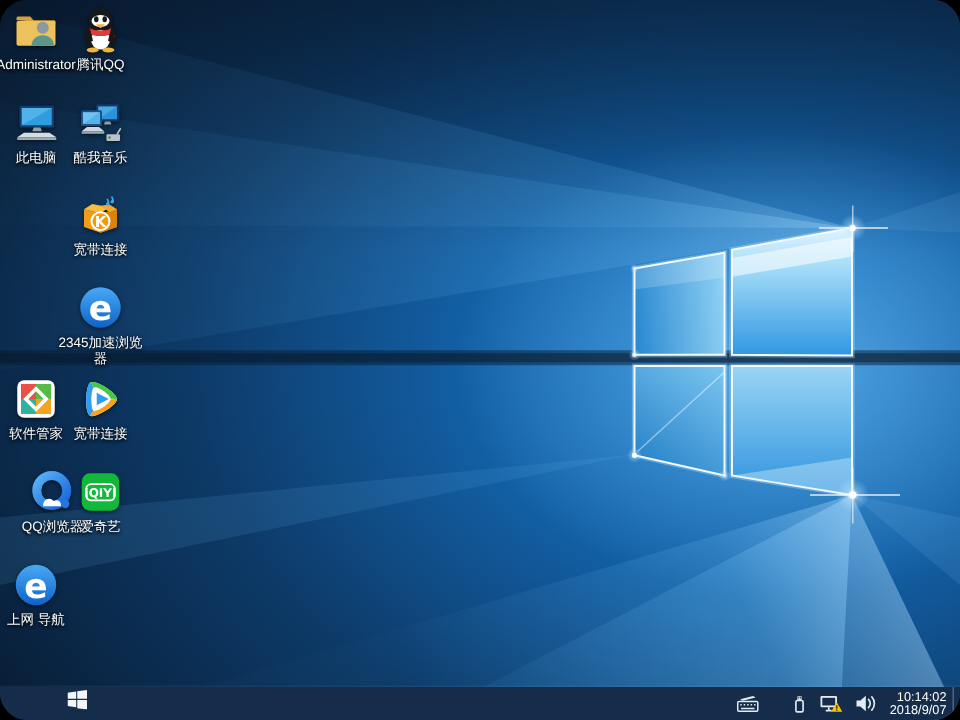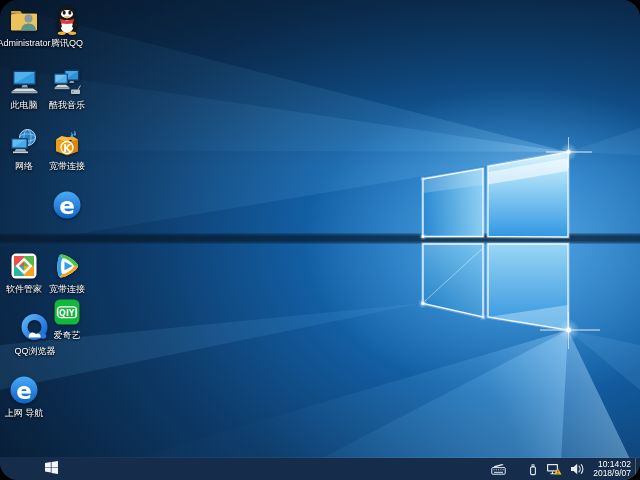--- a/index.html
+++ b/index.html
@@ -150,36 +150,20 @@
             <rect x="5" y="4.5" width="23" height="14.5" rx="1" fill="#123f70"></rect>
             <rect x="6.5" y="6" width="20" height="11.5" fill="#2f9ce0"></rect>
             <path d="M6.5 6h20L6.5 17.5z" fill="#6cc4f0" opacity="0.55"></path>
             <path d="M14.5 19h4.5l1 2.5h-6.5z" fill="#8fa0ac"></path>
             <path d="M3.5 25.5l4.5-3h17l4.5 3z" fill="#d4dde3"></path>
             <path d="M3.5 25.5h26v1.8H3.5z" fill="#9fabb4"></path>
           </svg>
         </div>
       <div class="lbl">此电脑</div>
     </div>
-      <div class="dicon" style="left: 3px; top: 127.2px;">
-      <div class="art">
-          <svg viewBox="0 0 32 32">
-            <circle cx="19.5" cy="10.5" r="8" fill="#2a7fc2"></circle>
-            <ellipse cx="19.5" cy="10.5" rx="3.6" ry="8" fill="none" stroke="#9fd4f2" stroke-width="0.9" opacity="0.8"></ellipse>
-            <ellipse cx="19.5" cy="10.5" rx="8" ry="3.6" fill="none" stroke="#9fd4f2" stroke-width="0.9" opacity="0.8"></ellipse>
-            <circle cx="19.5" cy="10.5" r="8" fill="none" stroke="#bfe2f6" stroke-width="0.9"></circle>
-            <rect x="3" y="11" width="17" height="11" rx="1" fill="#123f70"></rect>
-            <rect x="4.5" y="12.5" width="14" height="8" fill="#45aae8"></rect>
-            <path d="M4.5 12.5h14L4.5 20.5z" fill="#7ecdf4" opacity="0.5"></path>
-            <path d="M8 22h9l1.5 2.5h-12z" fill="#9fabb4"></path>
-            <rect x="5" y="24.5" width="15" height="1.6" fill="#c9d3da"></rect>
-          </svg>
-        </div>
-      <div class="lbl">网络</div>
-    </div>
       <div class="dicon" style="left: 3px; top: 250.4px; font-family: Liberation Serif, serif;">
       <div class="art">
           <svg viewBox="0 0 32 32">
             <rect x="3.5" y="3.5" width="25" height="25" rx="4.5" fill="#fff"></rect>
             <path d="M6 6h10v10H6z" fill="#ee4f44"></path>
             <path d="M16 6h10v10H16z" fill="#57ba47"></path>
             <path d="M6 16h10v10H6z" fill="#2fb3a0"></path>
             <path d="M16 16h10v10H16z" fill="#f6a41f"></path>
             <rect x="11.2" y="11.2" width="9.6" height="9.6" fill="none" stroke="#fff" stroke-width="2.4" transform="rotate(45 16 16)"></rect>
           </svg>
@@ -278,34 +262,35 @@
             <defs>
               <linearGradient id="ebg" x1="0" y1="0" x2="0" y2="1">
                 <stop offset="0" stop-color="#4aa9f5"></stop>
                 <stop offset="1" stop-color="#0d63c8"></stop>
               </linearGradient>
             </defs>
             <circle cx="16" cy="16" r="13.5" fill="url(#ebg)"></circle>
             <text x="16" y="24.5" text-anchor="middle" font-size="23" font-weight="bold" fill="#fff" font-family="DejaVu Sans,sans-serif">e</text>
           </svg>
         </div>
+      <div class="lbl">2345加速浏览器</div>
     </div>
       <div class="dicon" style="left: 46px; top: 250.4px;">
       <div class="art">
           <svg viewBox="0 0 32 32">
             <path d="M9.5 4.8C5.8 6.4 5.2 25.4 9 27.2 12.5 29 27 20.3 27 16 27 11.7 13 3.2 9.5 4.8Z" fill="#fff"></path>
             <path d="M9.5 4.8C5.8 6.4 5.2 25.4 9 27.2l2.3-3.4c-2-1.6-1.8-13.6.2-15.4z" fill="#2f9df0"></path>
             <path d="M9.5 4.8C13 3.2 27 11.7 27 16l-4.2-.2C22 12.6 13.6 7 11.5 8.4z" fill="#45c93f"></path>
             <path d="M9 27.2C12.5 29 27 20.3 27 16l-4.2.2C22 19.4 13.4 25 11.3 23.8z" fill="#f7a21b"></path>
             <path d="M13.5 11.8l8 4.2-8 4.2z" fill="#2f9df0"></path>
           </svg>
         </div>
       <div class="lbl">宽带连接</div>
     </div>
-      <div class="dicon" style="left: 46px; top: 296px;">
+      <div class="dicon" style="left: 46px; top: 312px;">
       <div class="art">
           <svg viewBox="0 0 32 32">
             <rect x="3.5" y="3.5" width="25" height="25" rx="5.5" fill="#12b83a"></rect>
             <rect x="6.5" y="10.8" width="19" height="10.8" rx="3.2" fill="none" stroke="#fff" stroke-width="1.2"></rect>
             <text x="16" y="19.6" text-anchor="middle" font-size="8" font-weight="bold" fill="#fff" font-family="DejaVu Sans,sans-serif">iQIYI</text>
           </svg>
         </div>
       <div class="lbl">爱奇艺</div>
     </div>
     </div>

